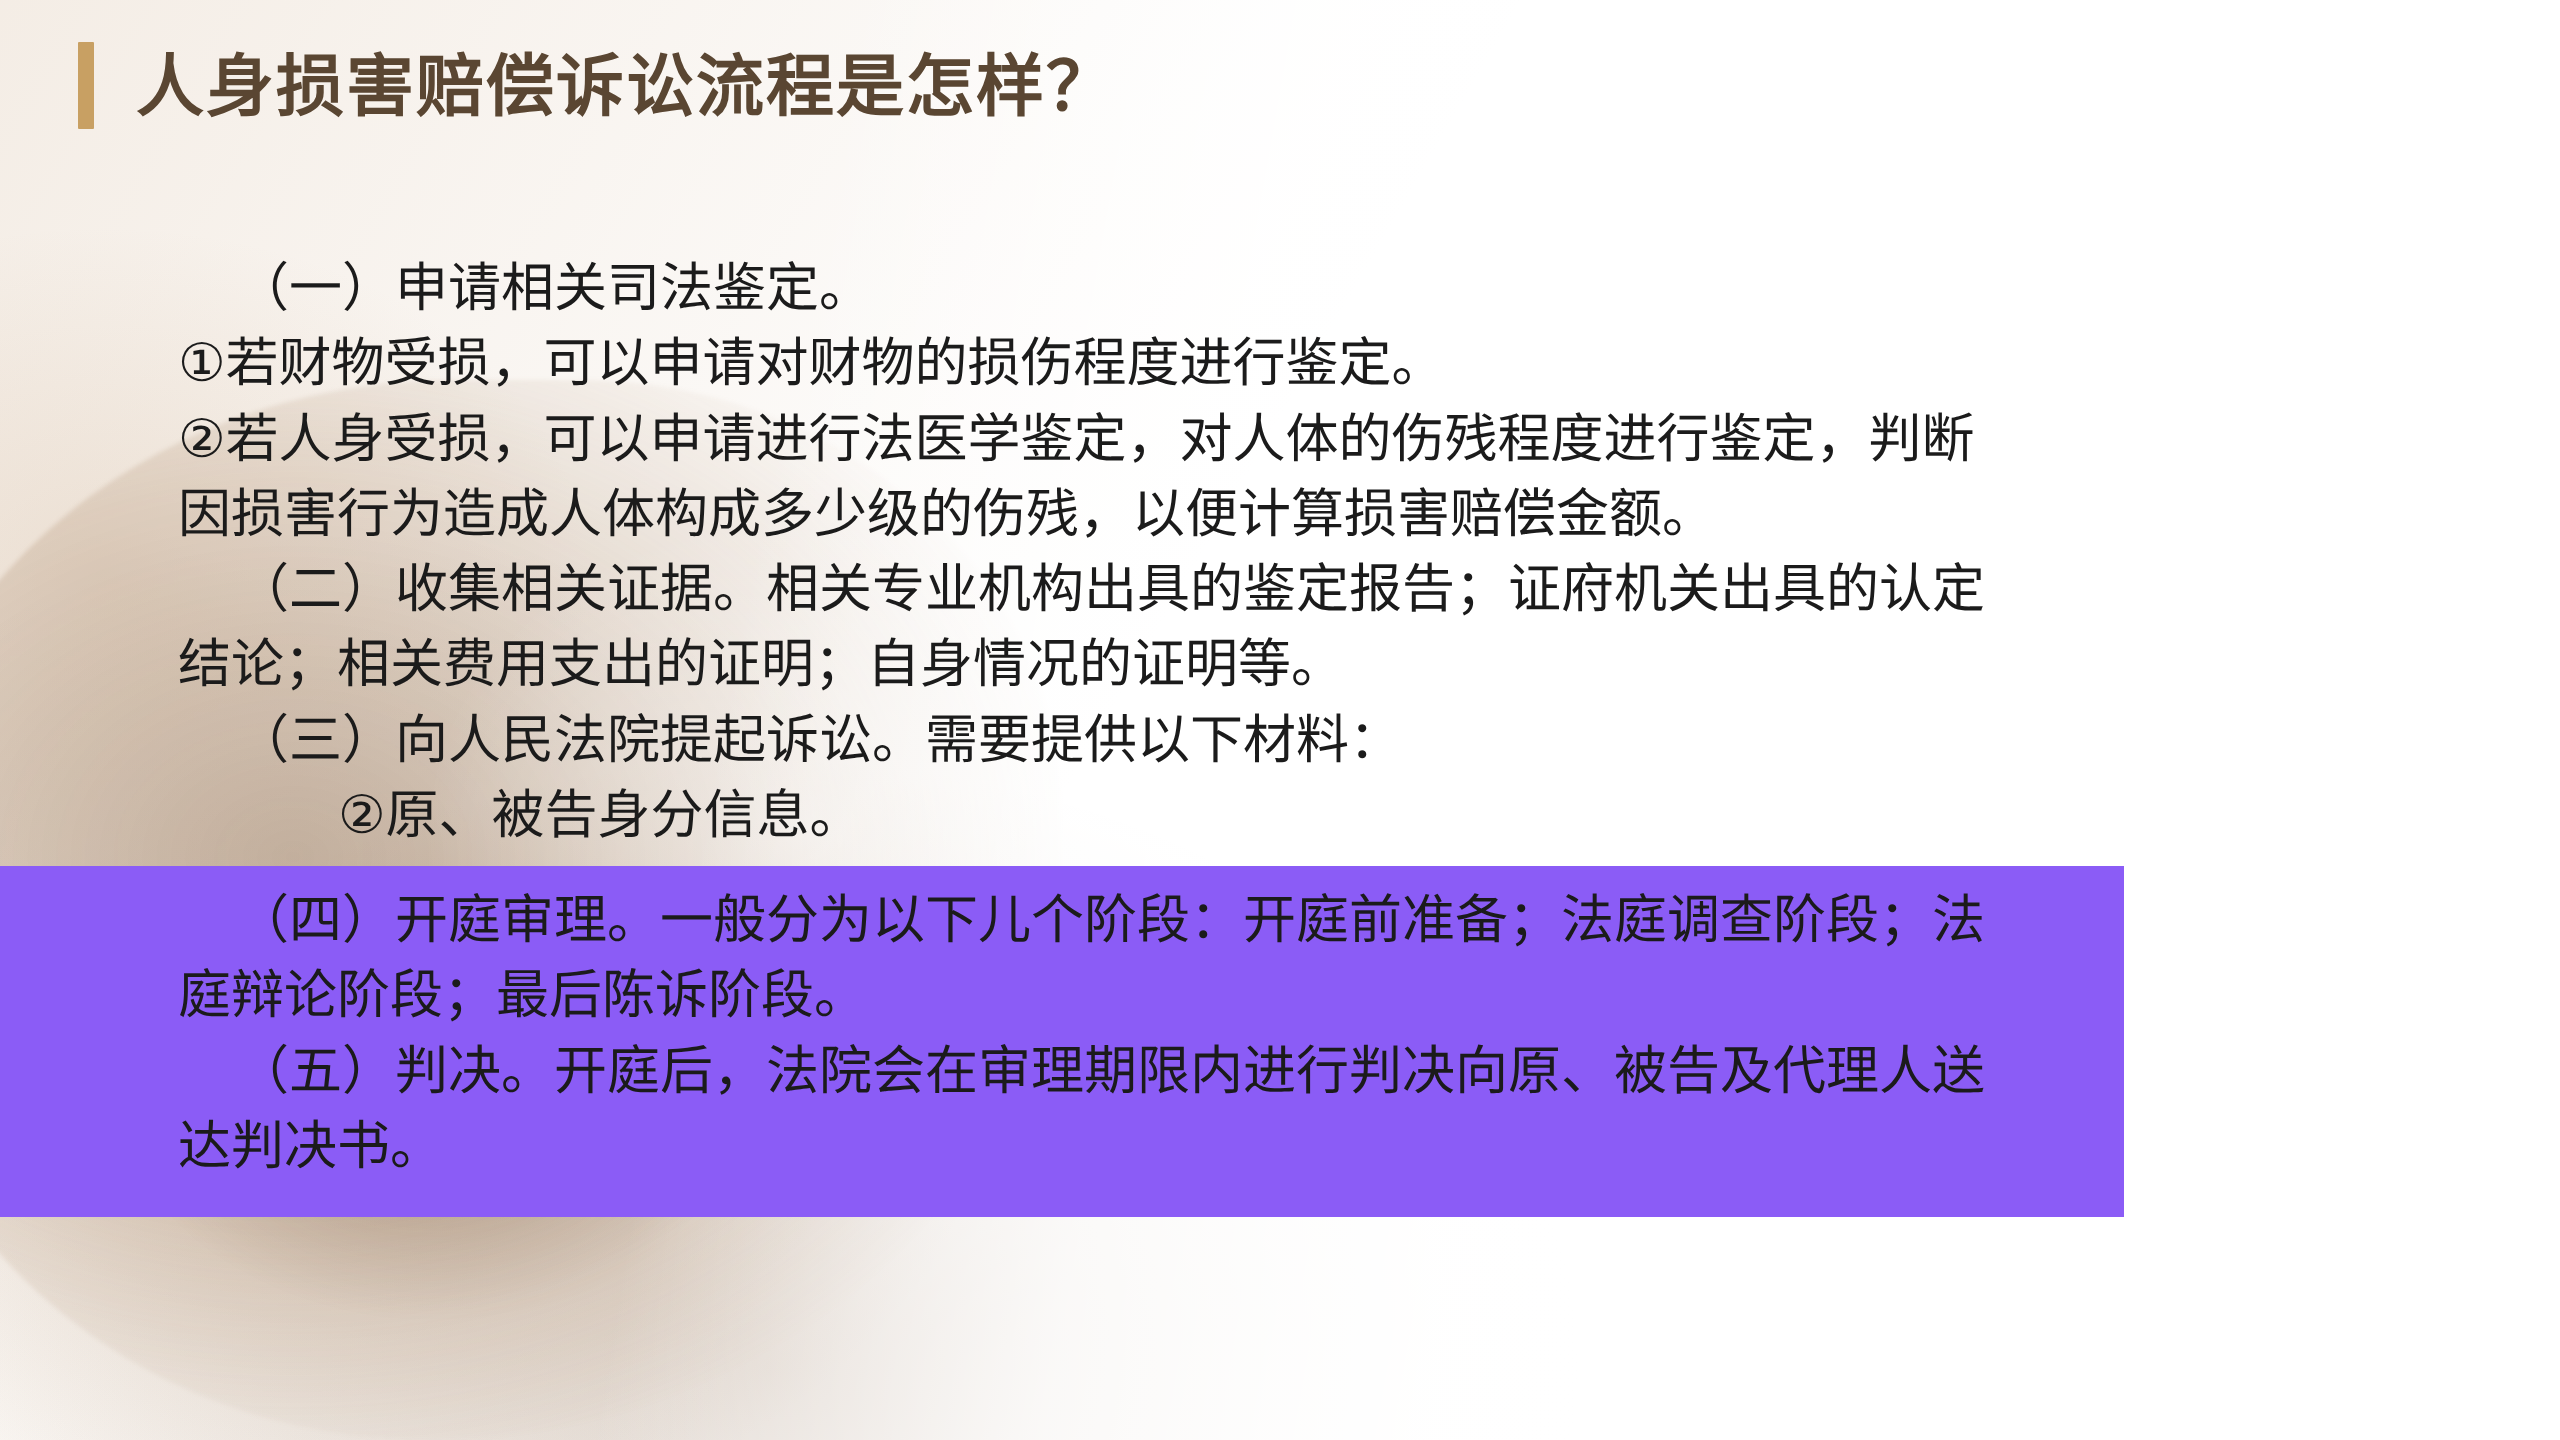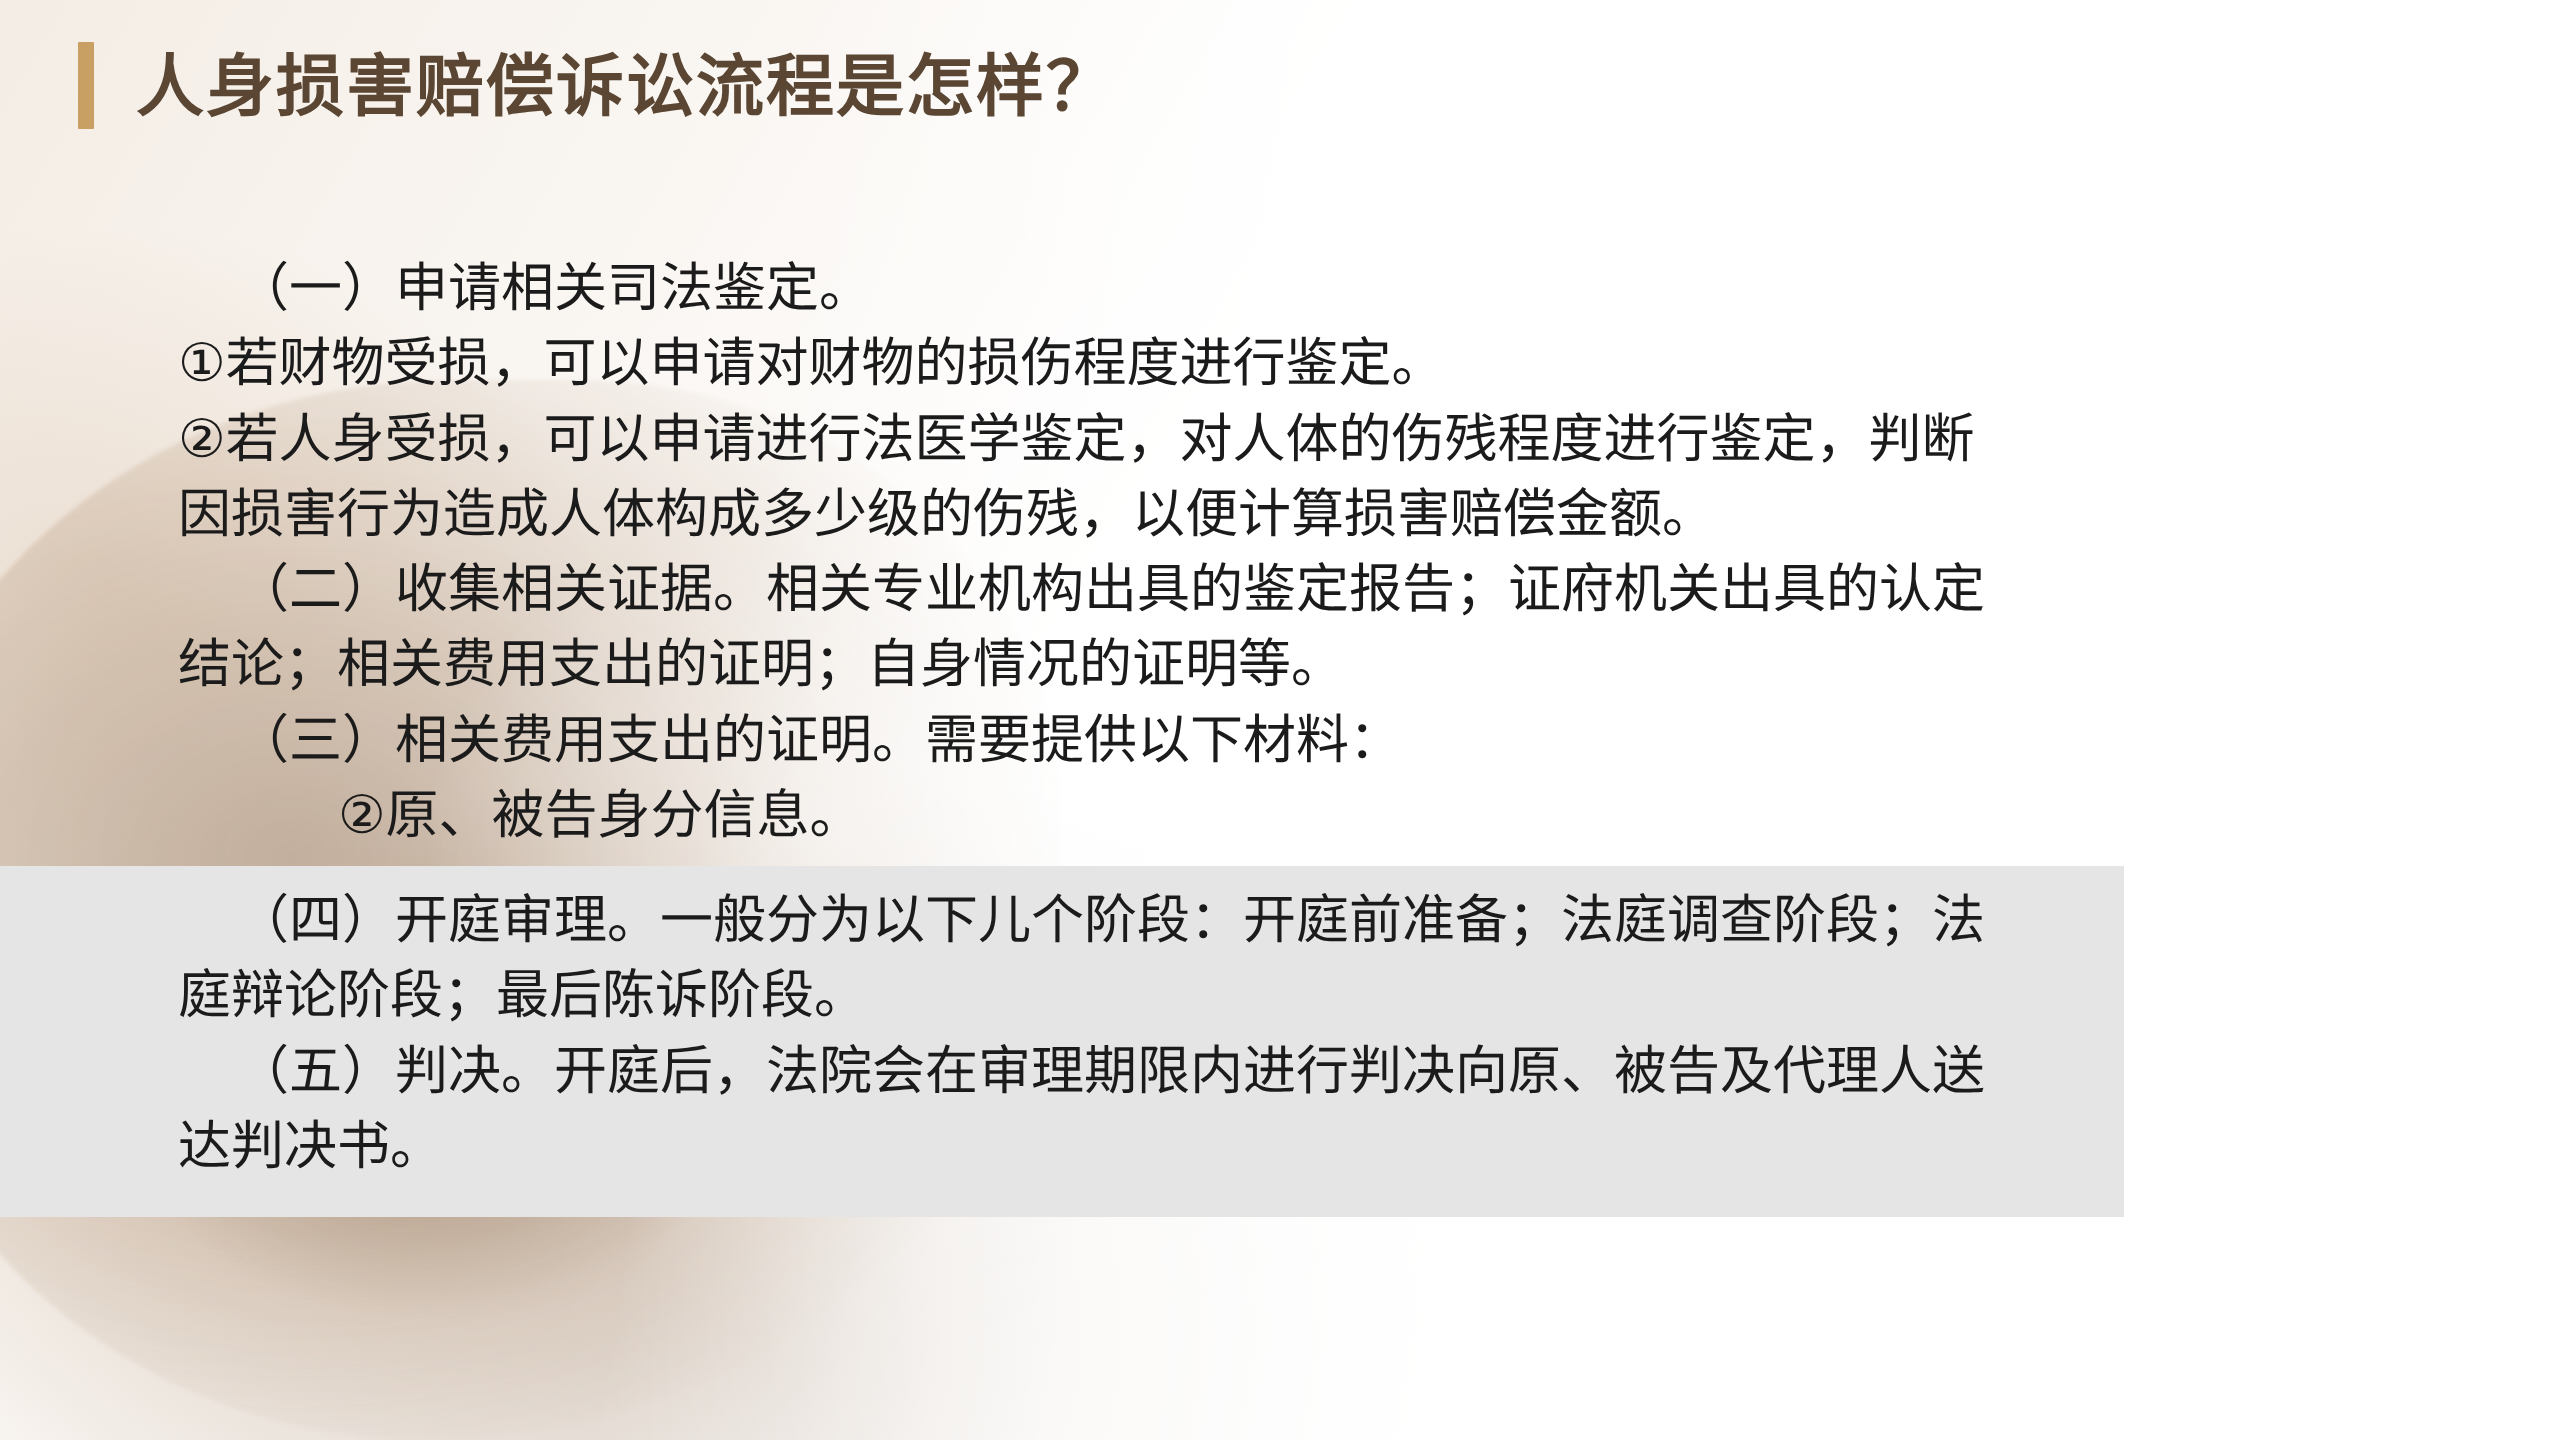--- a/index.html
+++ b/index.html
@@ -108,21 +108,21 @@
     text-indent: 0;
     white-space: normal;
   }
   .para.indent {
     text-indent: 58px;
   }
   .para.sub {
     padding-left: 338px;
   }
   .highlight-block {
-    background: #e5e5e5;
+    background: #8b5cf6;
     padding: 16px 0 34px 0;
     margin-top: 14px;
   }
   .highlight-block .para {
     padding-left: 178px;
   }
 </style>
 </head>
 <body>
 
@@ -136,21 +136,21 @@
   <div class="title-bar"></div>
   <div class="title-text">人身损害赔偿诉讼流程是怎样？</div>
 </div>
 
 <div class="content">
 
   <div class="para indent">（一）申请相关司法鉴定。</div>
   <div class="para">①若财物受损，可以申请对财物的损伤程度进行鉴定。</div>
   <div class="para">②若人身受损，可以申请进行法医学鉴定，对人体的伤残程度进行鉴定，判断因损害行为造成人体构成多少级的伤残，以便计算损害赔偿金额。</div>
   <div class="para indent">（二）收集相关证据。相关专业机构出具的鉴定报告；证府机关出具的认定结论；相关费用支出的证明；自身情况的证明等。</div>
-  <div class="para indent">（三）相关费用支出的证明。需要提供以下材料：</div>
+  <div class="para indent">（三）向人民法院提起诉讼。需要提供以下材料：</div>
   <div class="para sub">②原、被告身分信息。</div>
 
   <div class="highlight-block">
     <div class="para indent">（四）开庭审理。一般分为以下儿个阶段：开庭前准备；法庭调查阶段；法庭辩论阶段；最后陈诉阶段。</div>
     <div class="para indent">（五）判决。开庭后，法院会在审理期限内进行判决向原、被告及代理人送达判决书。</div>
   </div>
 
 </div>
 
 </body></html>

